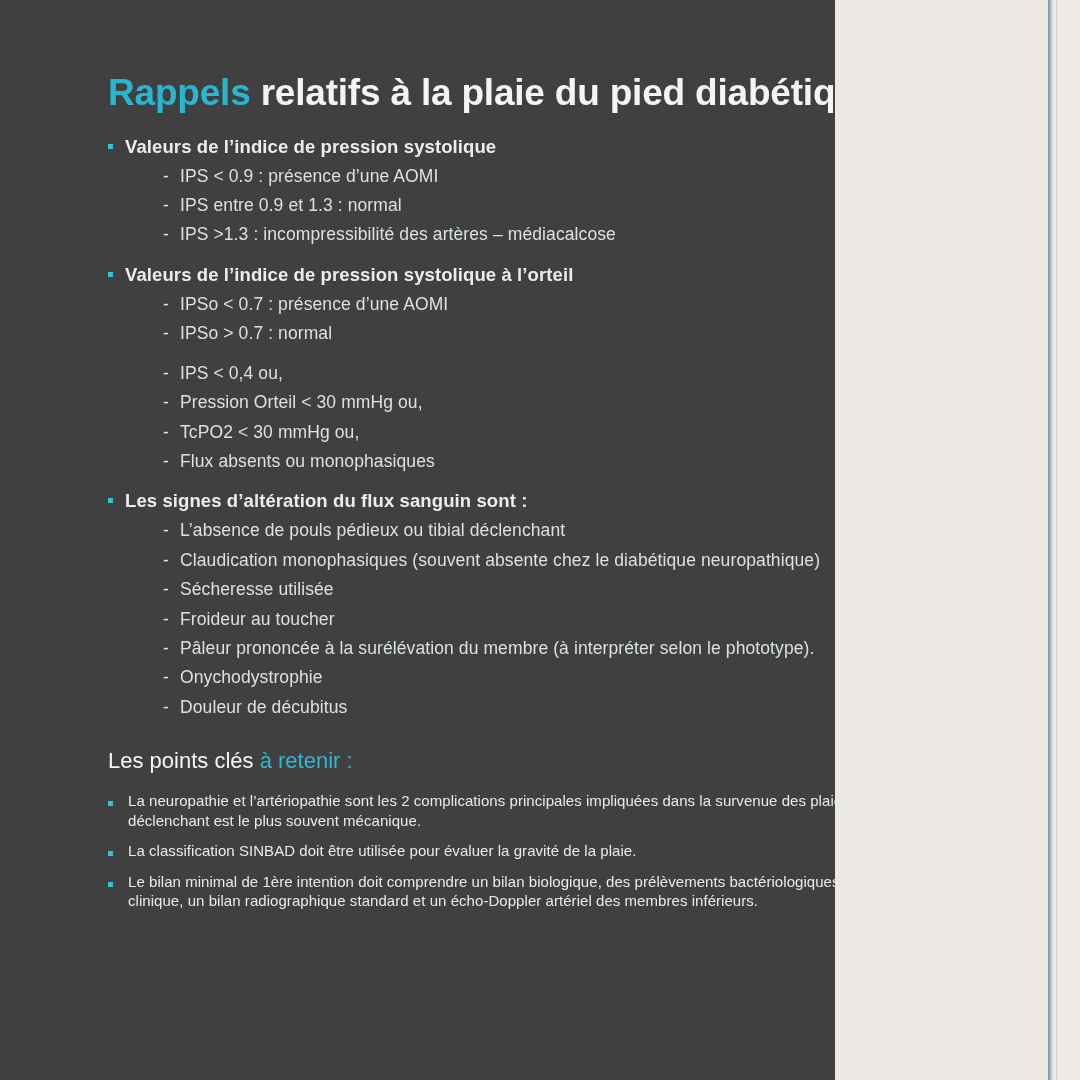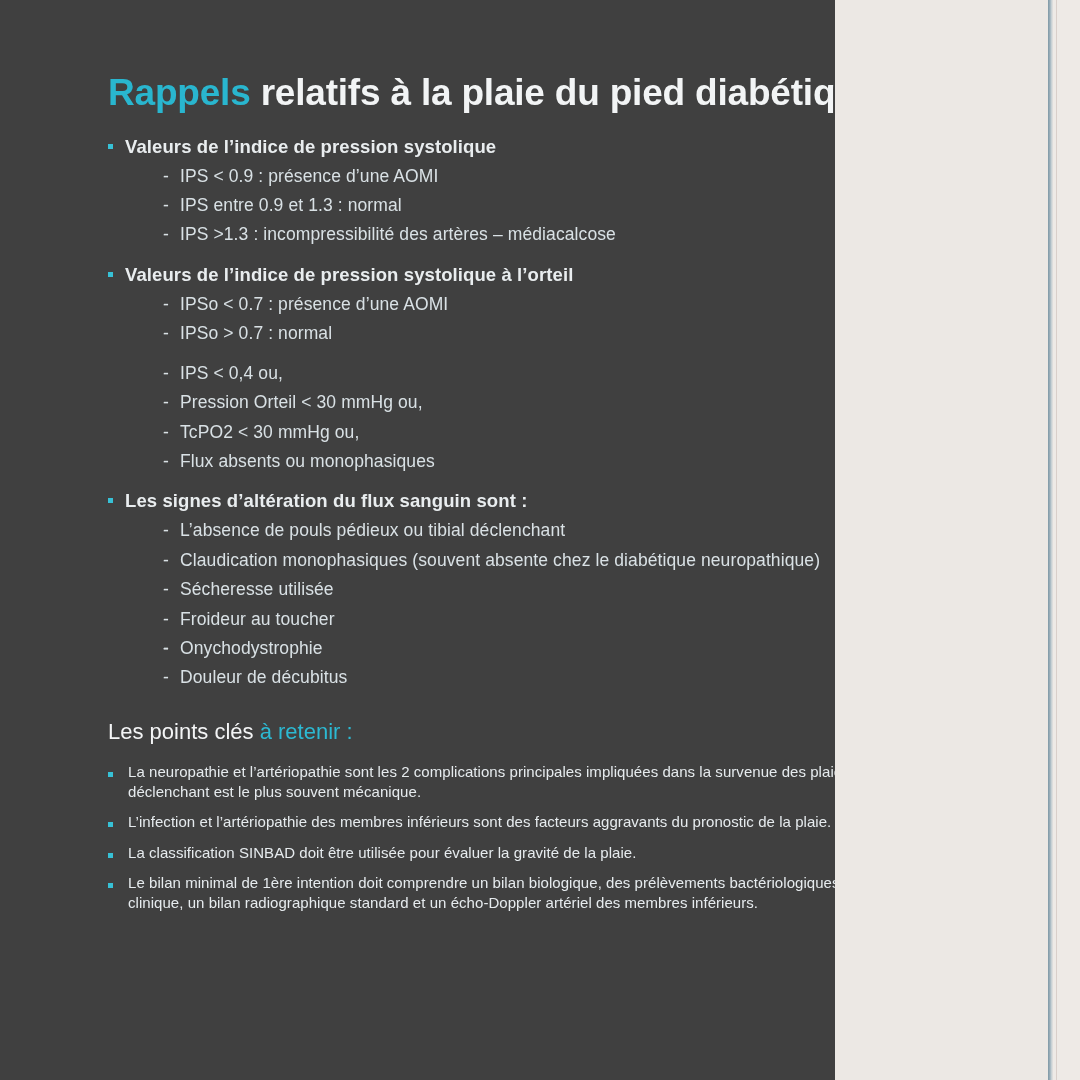--- a/index.html
+++ b/index.html
@@ -250,20 +250,21 @@
           <div class="lvl2">
             <span class="dash">-</span>
             <span>Sécheresse utilisée</span>
           </div>
           <div class="lvl2">
             <span class="dash">-</span>
             <span>Froideur au toucher</span>
           </div>
           <div class="lvl2">
             <span class="dash">-</span>
+            <span>Pâleur prononcée à la surélévation du membre (à interpréter selon le phototype).</span>
           </div>
           <div class="lvl2">
             <span class="dash">-</span>
             <span>Onychodystrophie</span>
           </div>
           <div class="lvl2">
             <span class="dash">-</span>
             <span>Douleur de décubitus</span>
           </div>
         </div>
@@ -272,24 +273,20 @@
 
       <h2 class="subtitle">
         <span>Les points clés</span><span class="accent"> à retenir :</span>
       </h2>
 
       <div class="keypoints">
         <div class="kp nojustify">
           <span class="sq"></span>
           <span>La neuropathie et l’artériopathie sont les 2 complications principales impliquées dans la survenue des plaies de pied, dont le facteur déclenchant est le plus souvent mécanique.</span>
         </div>
-        <div class="kp">
-          <span class="sq"></span>
-          <span>L’infection et l’artériopathie des membres inférieurs sont des facteurs aggravants du pronostic de la plaie.</span>
-        </div>
         <div class="kp nojustify">
           <span class="sq"></span>
           <span>La classification SINBAD doit être utilisée pour évaluer la gravité de la plaie.</span>
         </div>
         <div class="kp nojustify">
           <span class="sq"></span>
           <span>Le bilan minimal de 1ère  intention doit comprendre un bilan biologique, des prélèvements bactériologiques en cas d’infection clinique, un bilan radiographique standard et un écho-Doppler artériel des membres inférieurs.</span>
         </div>
 
       </div>

